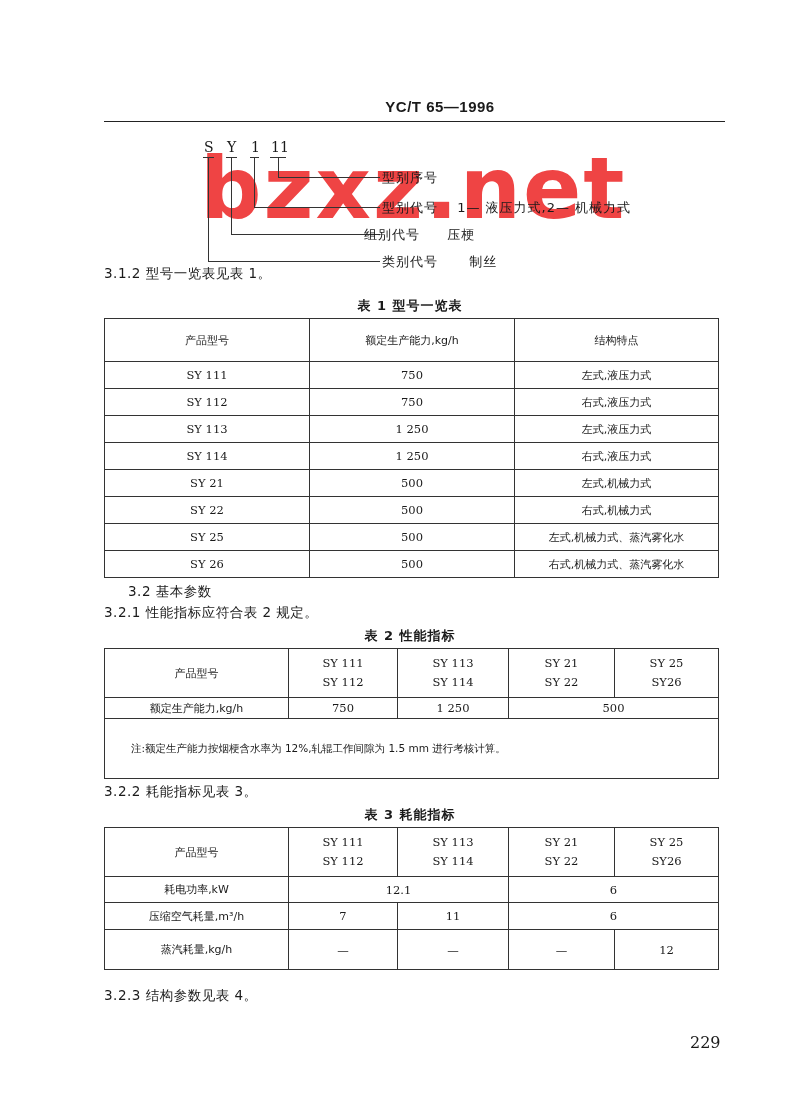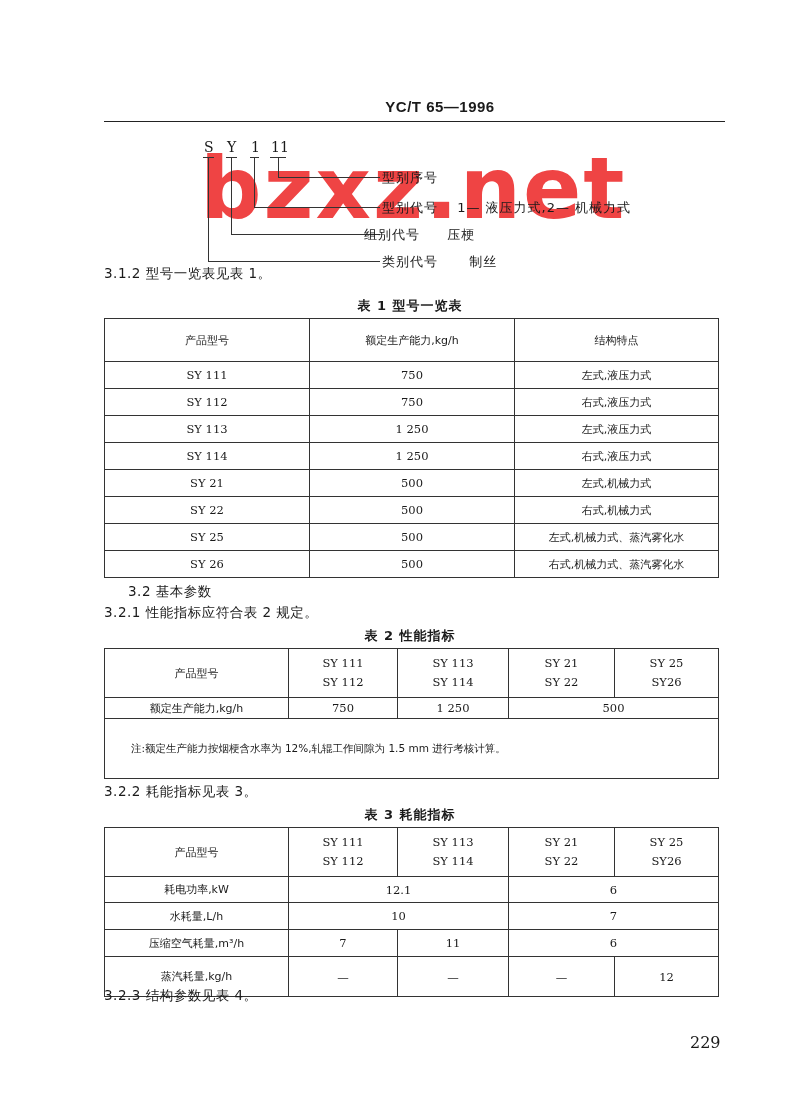--- a/index.html
+++ b/index.html
@@ -208,25 +208,20 @@
           <div>SY 25</div>
           <div>SY26</div>
         </td>
   </tr>
   <tr style="height:26px;">
     <td class="cn">耗电功率,kW</td>
     <td colspan="2">12.1</td>
     <td colspan="2">6</td>
   </tr>
   <tr style="height:27px;">
-    <td class="cn">水耗量,L/h</td>
-    <td colspan="2">10</td>
-    <td colspan="2">7</td>
-  </tr>
-  <tr style="height:27px;">
     <td class="cn">压缩空气耗量,m³/h</td>
     <td>7</td>
     <td>11</td>
     <td colspan="2">6</td>
   </tr>
   <tr style="height:40px;">
     <td class="cn">蒸汽耗量,kg/h</td>
     <td>—</td>
     <td>—</td>
     <td>—</td>

